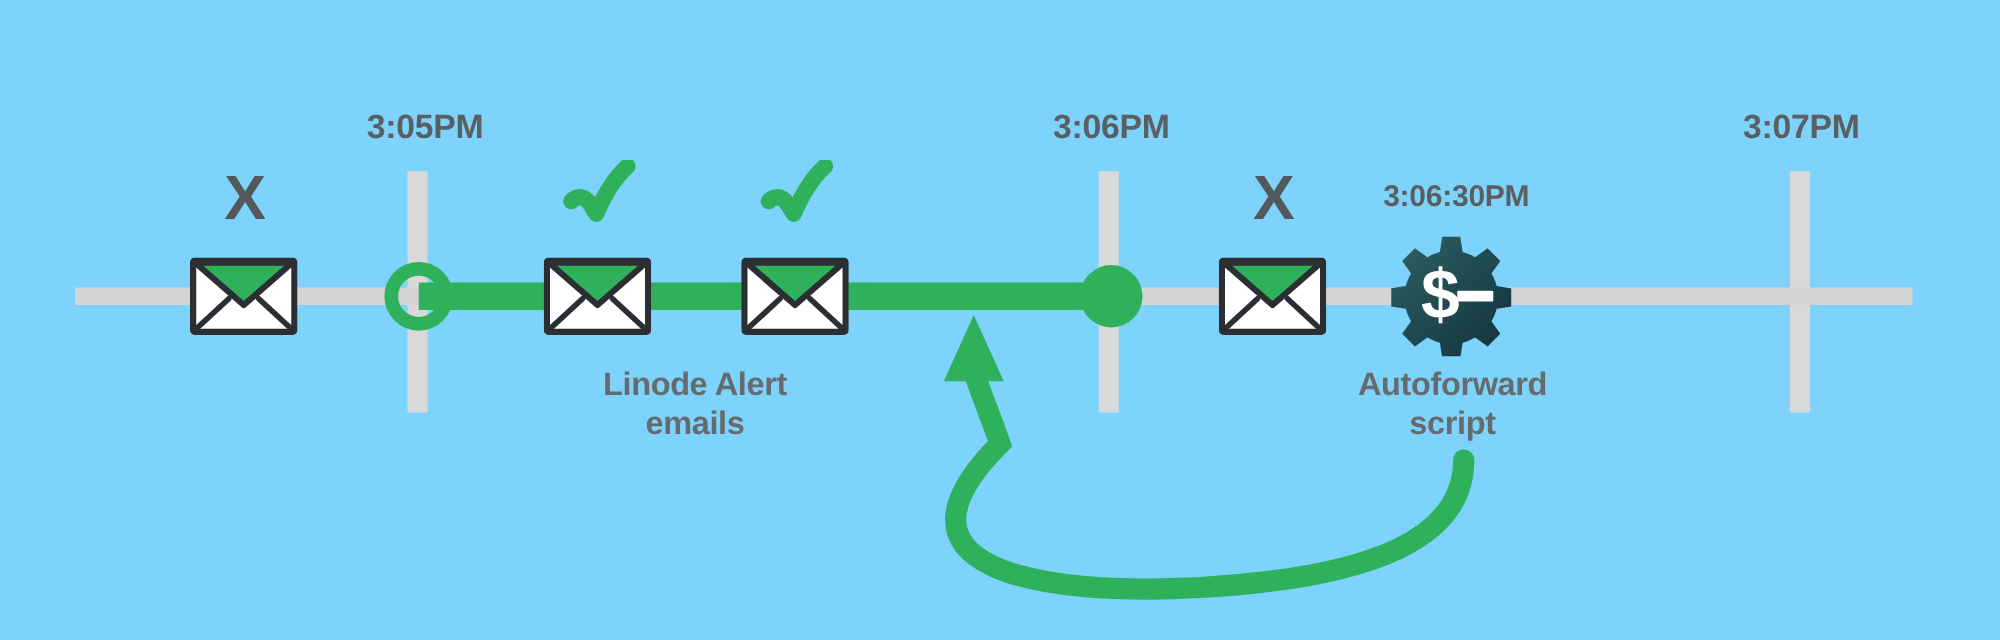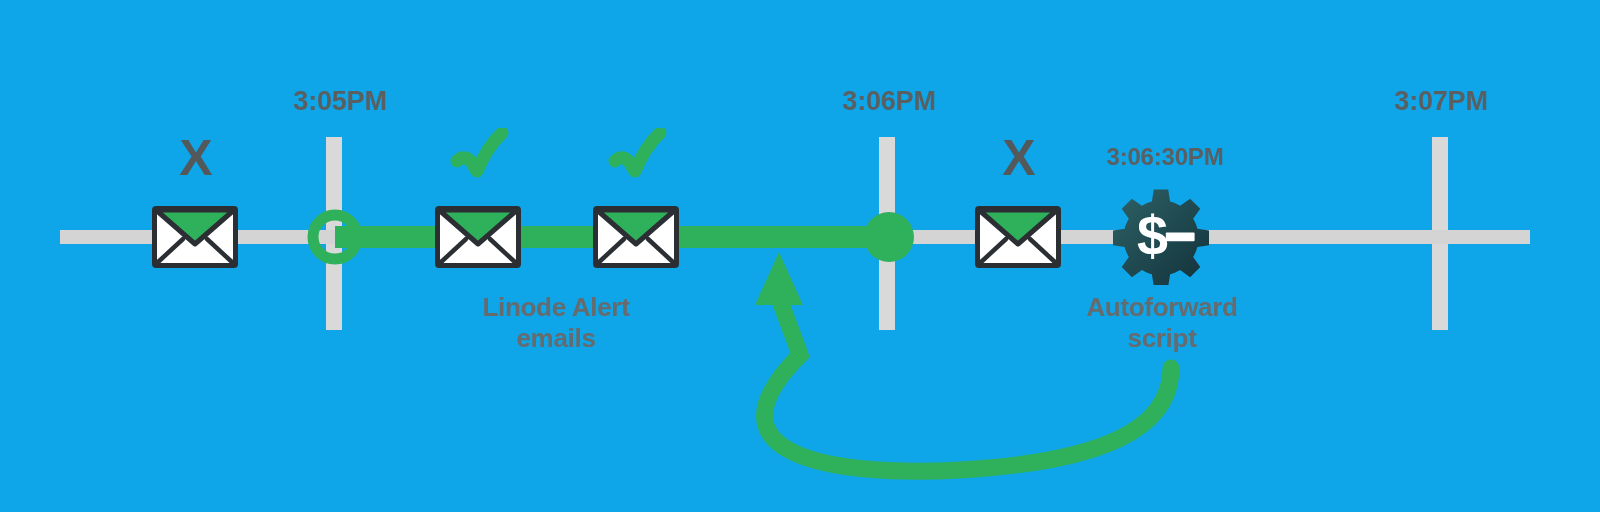--- a/index.html
+++ b/index.html
@@ -9,21 +9,21 @@
     background: #ffffff;
   }
   body {
     font-family: "Liberation Sans", sans-serif;
     -webkit-font-smoothing: antialiased;
   }
   #stage {
     position: relative;
     width: 1600px;
     height: 512px;
-    background: #0ea5e9;
+    background: #7dd3fc;
     overflow: hidden;
   }
   #diagram-svg {
     position: absolute;
     left: 0;
     top: 0;
     width: 1600px;
     height: 512px;
     display: block;
   }

